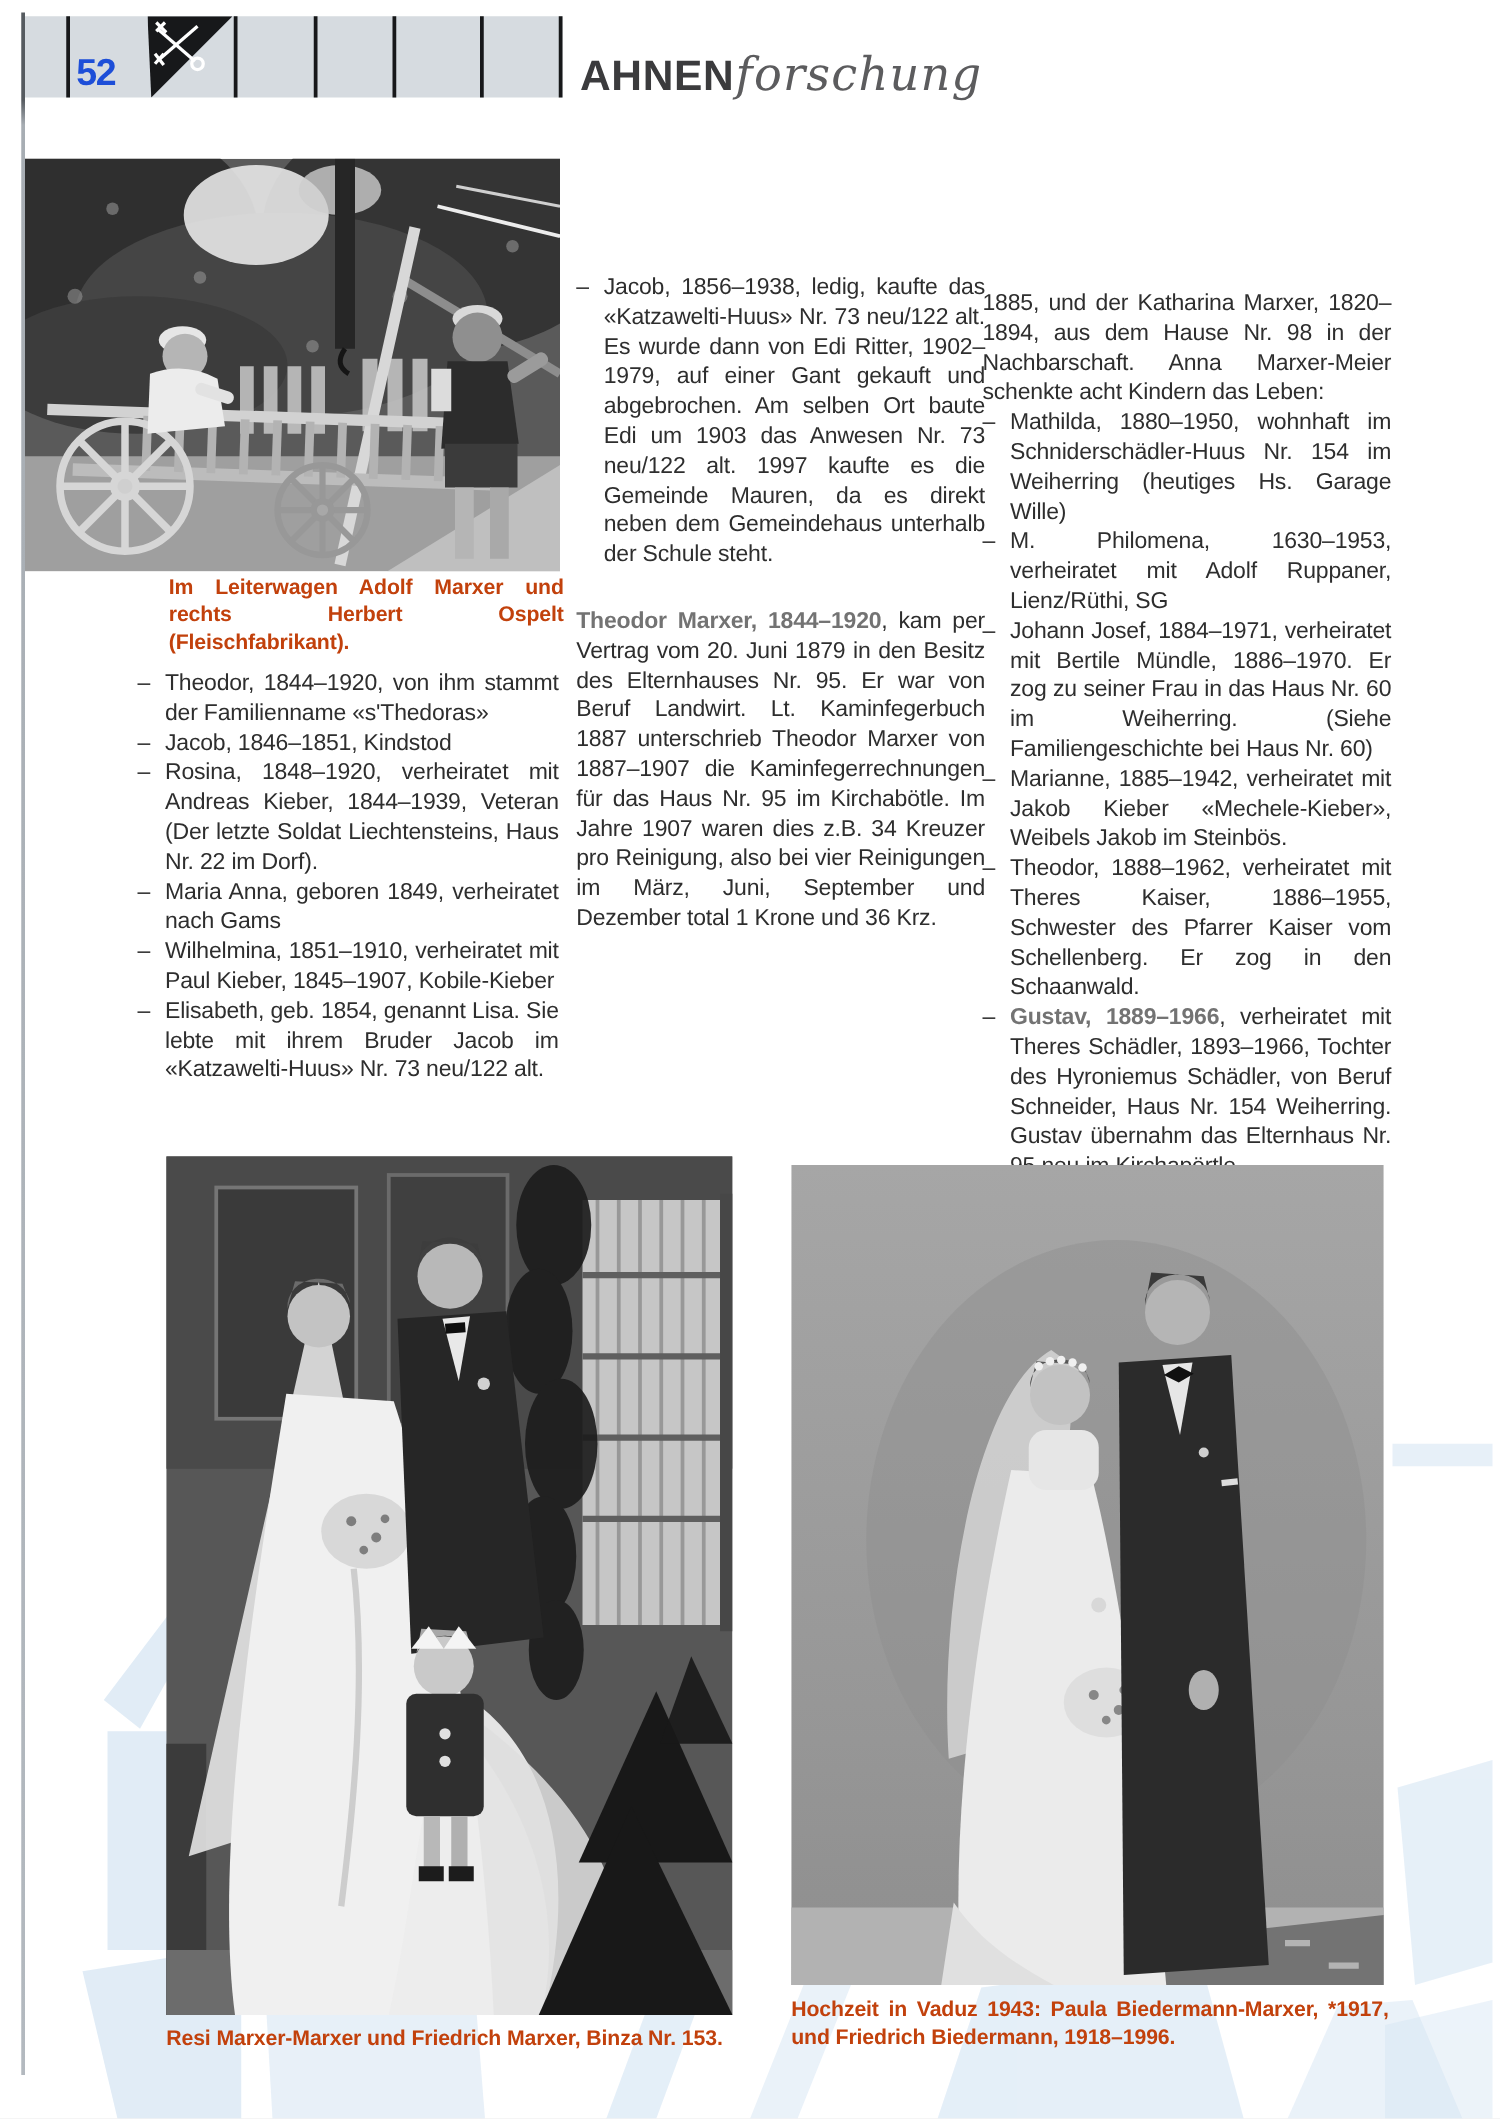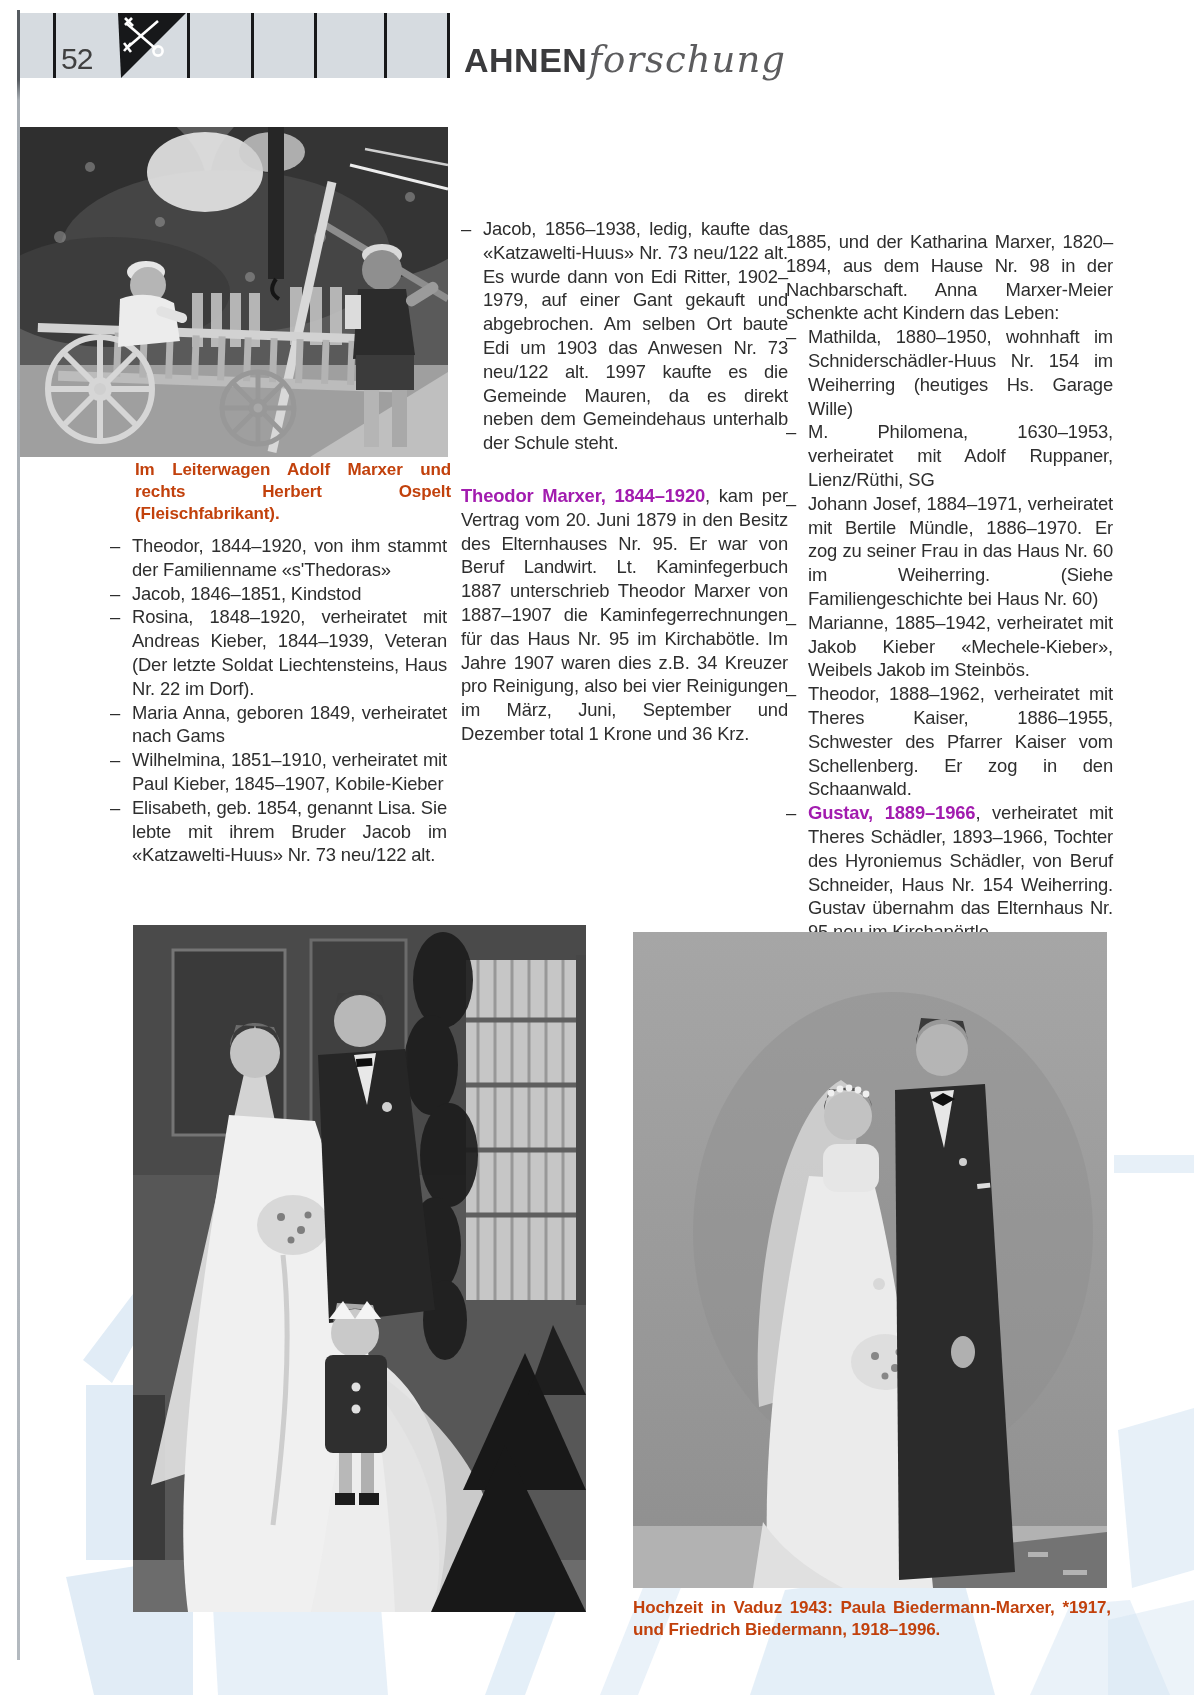--- a/index.html
+++ b/index.html
@@ -5,22 +5,22 @@
   html,body{margin:0;padding:0;background:#e8e8e8;}
   .page{position:relative;width:1200px;height:1695px;background:#ffffff;margin:0 auto;
         font-family:"Liberation Sans","DejaVu Sans",sans-serif;color:#2e2e2e;overflow:hidden;}
   
   .rule-left{position:absolute;left:17px;top:10px;width:3px;height:1650px;
              background:linear-gradient(#565b60 0,#565b60 70px,#a7adb3 90px,#b3b9bf 100%);}
   
   .banner{position:absolute;left:20px;top:13px;width:430px;height:65px;background:#d6dbe0;}
   .banner .vline{position:absolute;top:0;width:2.5px;height:65px;background:#17181a;}
   .banner .tri{position:absolute;left:98px;top:0;width:68px;height:65px;}
-  .pagenum{position:absolute;left:61px;top:44px;font-size:30px;font-weight:normal;
-           letter-spacing:-1px;color:#404040;line-height:1;}
+  .pagenum{position:absolute;left:61px;top:44px;font-size:30px;font-weight:bold;
+           letter-spacing:-1px;color:#1d4ed8;line-height:1;}
   .masthead{position:absolute;left:464px;top:40px;line-height:40px;white-space:nowrap;}
   .mast-bold{font-size:34px;font-weight:800;color:#3b3b3d;letter-spacing:0.5px;text-align:right;}
   .mast-script{font-family:"DejaVu Serif","Liberation Serif",serif;font-style:italic;
                font-size:37px;color:#5c5c5e;letter-spacing:1px;margin-left:1px;text-align:right;}
   
   .photo{position:absolute;z-index:2;line-height:0;}
   .photo svg{display:block;}
   .photo-top{left:20px;top:127px;width:428px;height:330px;}
   .photo-bl{left:133px;top:925px;width:453px;height:687px;}
   .photo-br{left:633px;top:932px;width:474px;height:656px;}
@@ -35,21 +35,21 @@
        letter-spacing:-0.15px;color:#2e2e2e;}
   .col-left{left:110px;top:534px;width:337px;}
   .col-mid{left:461px;top:217px;width:327px;}
   .col-right{left:786px;top:217px;width:327px;}
   .li{display:flex;align-items:flex-start;}
   .li .dash{flex:none;width:22px;}
   .li .t{flex:1;text-align:justify;}
   .para{margin:0;text-align:justify;}
   .para.gap{margin-top:29px;}
   .cont{margin:13px 0 0 0;text-align:justify;}
-  b{font-weight:bold;color:#a21caf;}
+  b{font-weight:bold;color:#737373;}
   
   .wm{position:absolute;z-index:1;line-height:0;}
 </style>
 </head>
 <body>
 
 <div class="page">
 
   <div class="wm" style="left:28px;top:1285px;">
     <svg width="420" height="410" viewBox="0 0 420 410">
@@ -335,20 +335,21 @@
         <rect x="226" y="568" width="20" height="12" fill="#1c1c1c"></rect>
       </g>
 
       <g fill="#181818">
         <path d="M392,428 L453,565 L330,565 Z"></path>
         <path d="M372,520 L453,687 L298,687 Z"></path>
         <path d="M420,400 L453,470 L395,470 Z" opacity="0.9"></path>
       </g>
     </svg>
   </figure>
+  <figcaption class="caption cap-bl">Resi Marxer-Marxer und Friedrich Marxer, Binza Nr. 153.</figcaption>
 
   <figure class="photo photo-br" style="margin:0">
     <svg width="474" height="656" viewBox="0 0 474 656" preserveAspectRatio="none">
       <defs>
         <linearGradient id="bgR" x1="0" y1="0" x2="0" y2="1">
           <stop offset="0" stop-color="#a6a6a6"></stop>
             <stop offset="0.7" stop-color="#969696"></stop>
             <stop offset="1" stop-color="#8e8e8e"></stop>
         </linearGradient>
       </defs>

